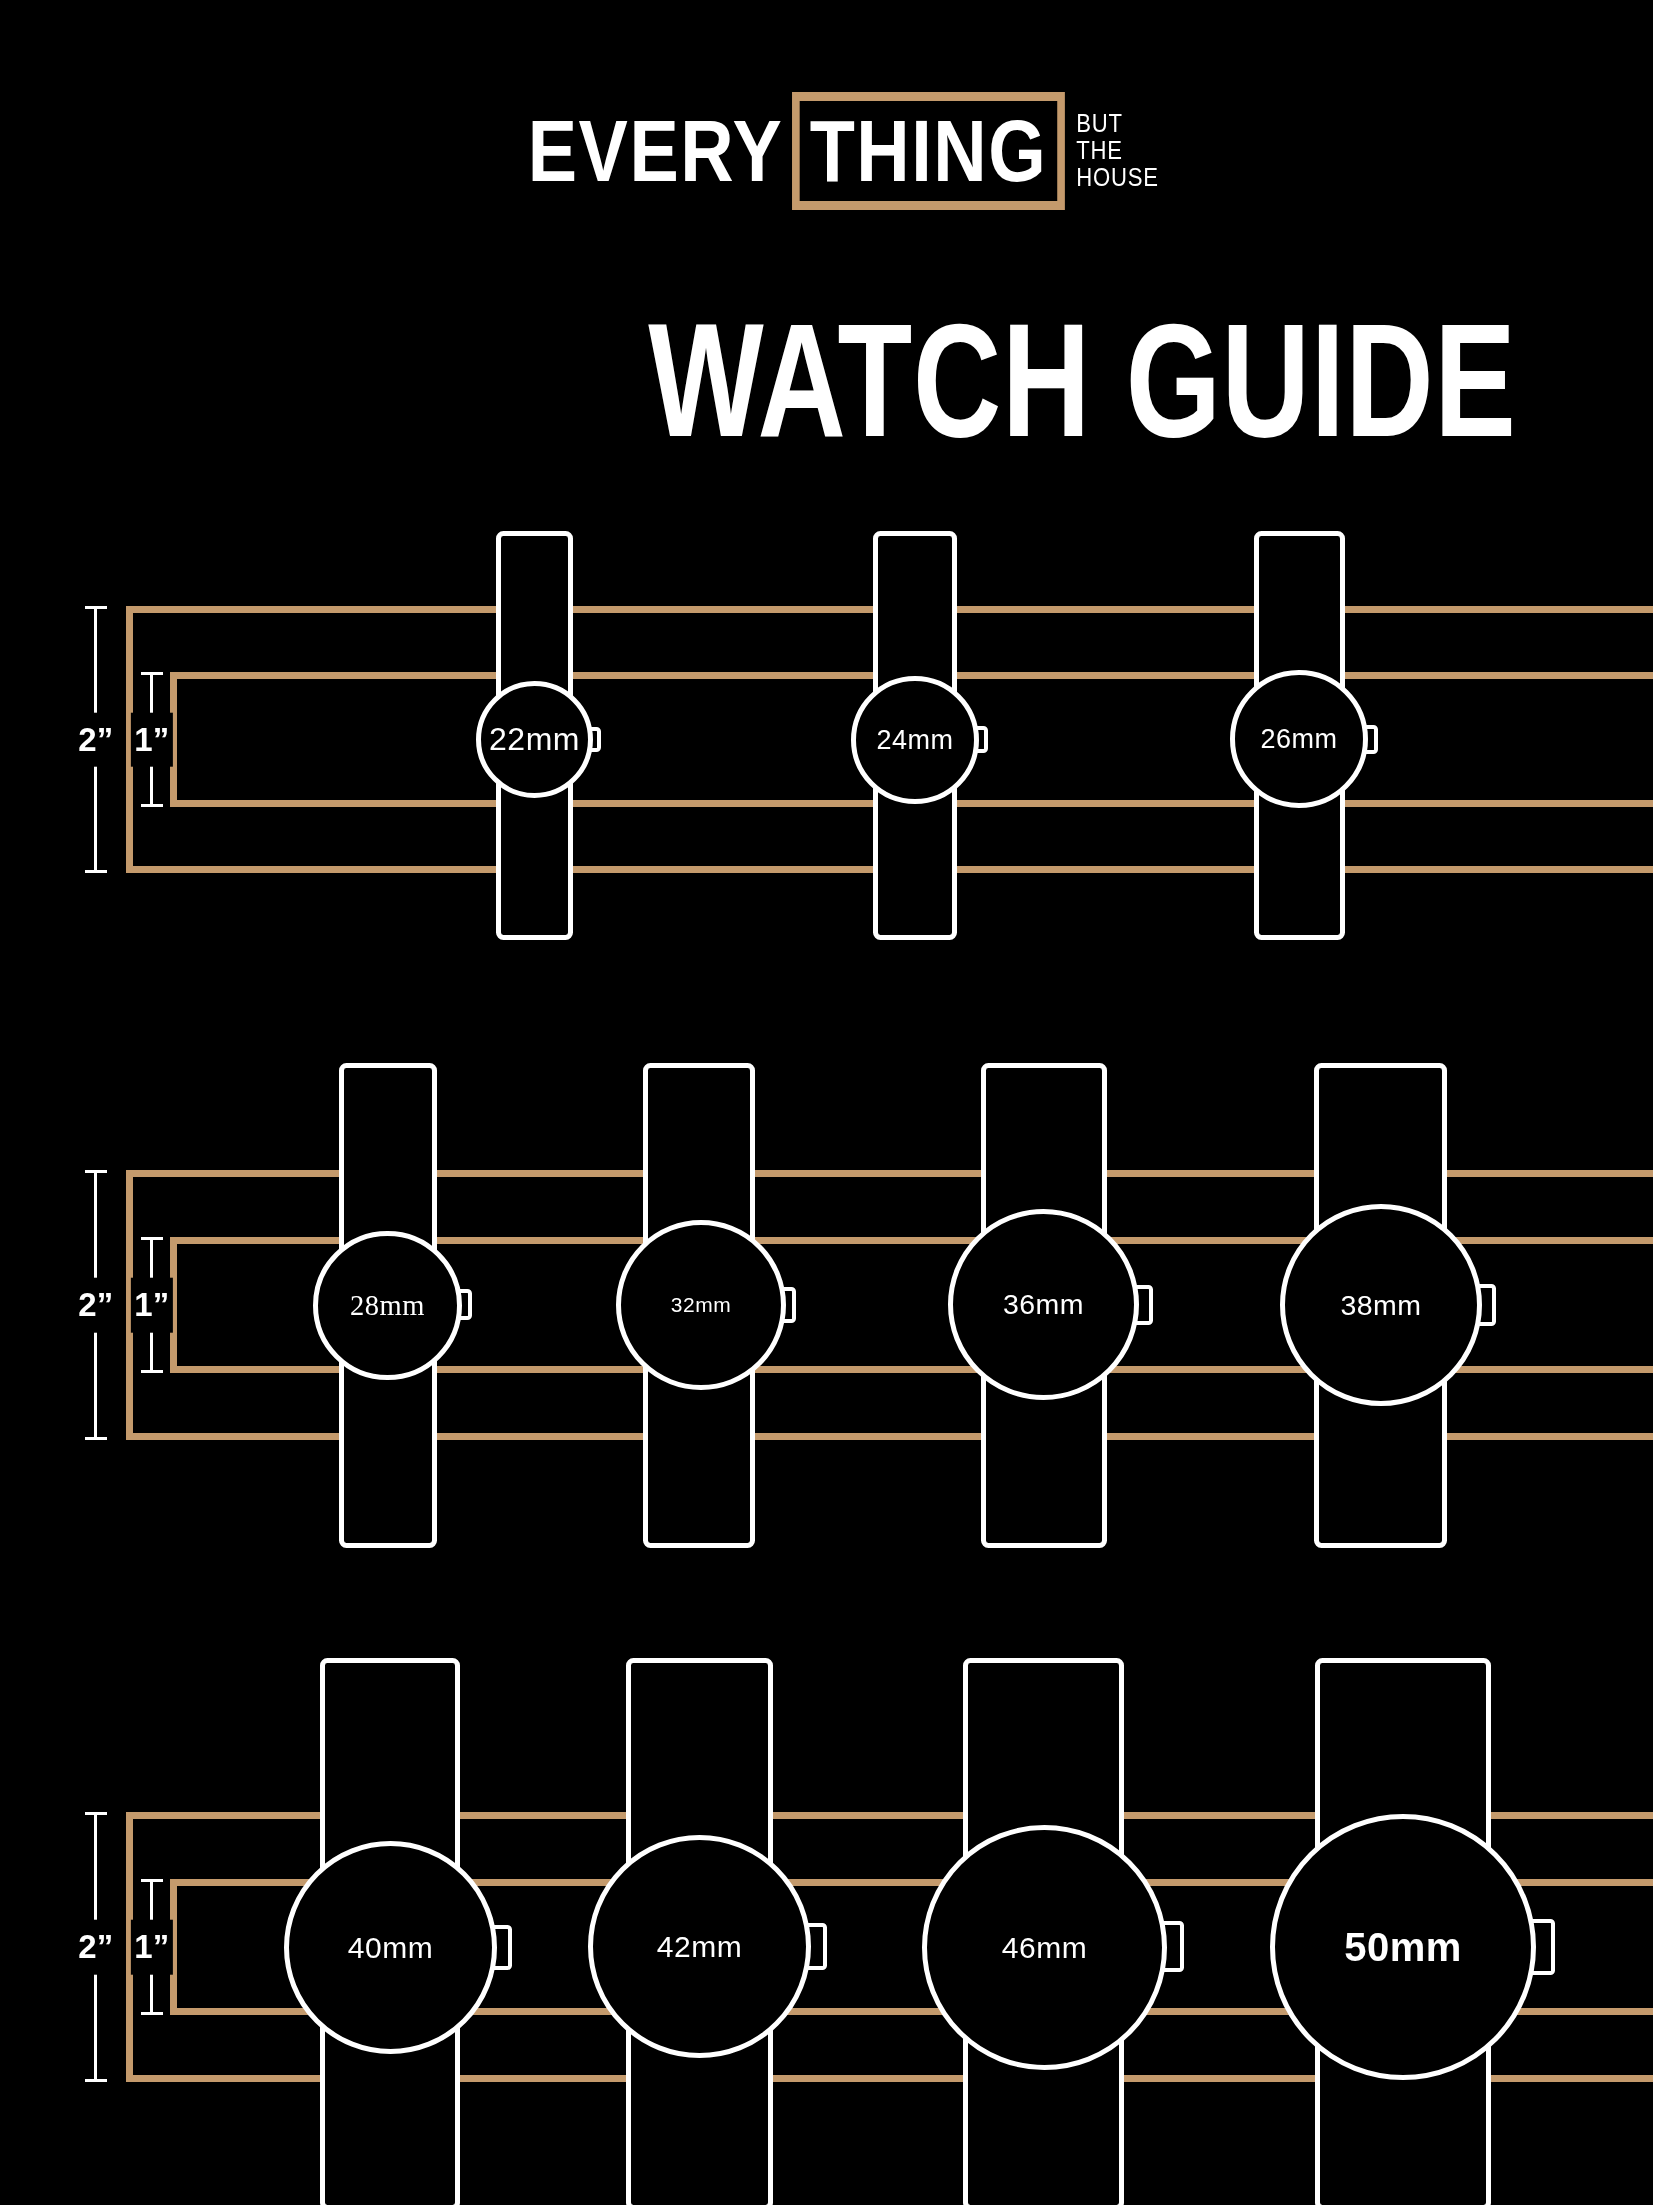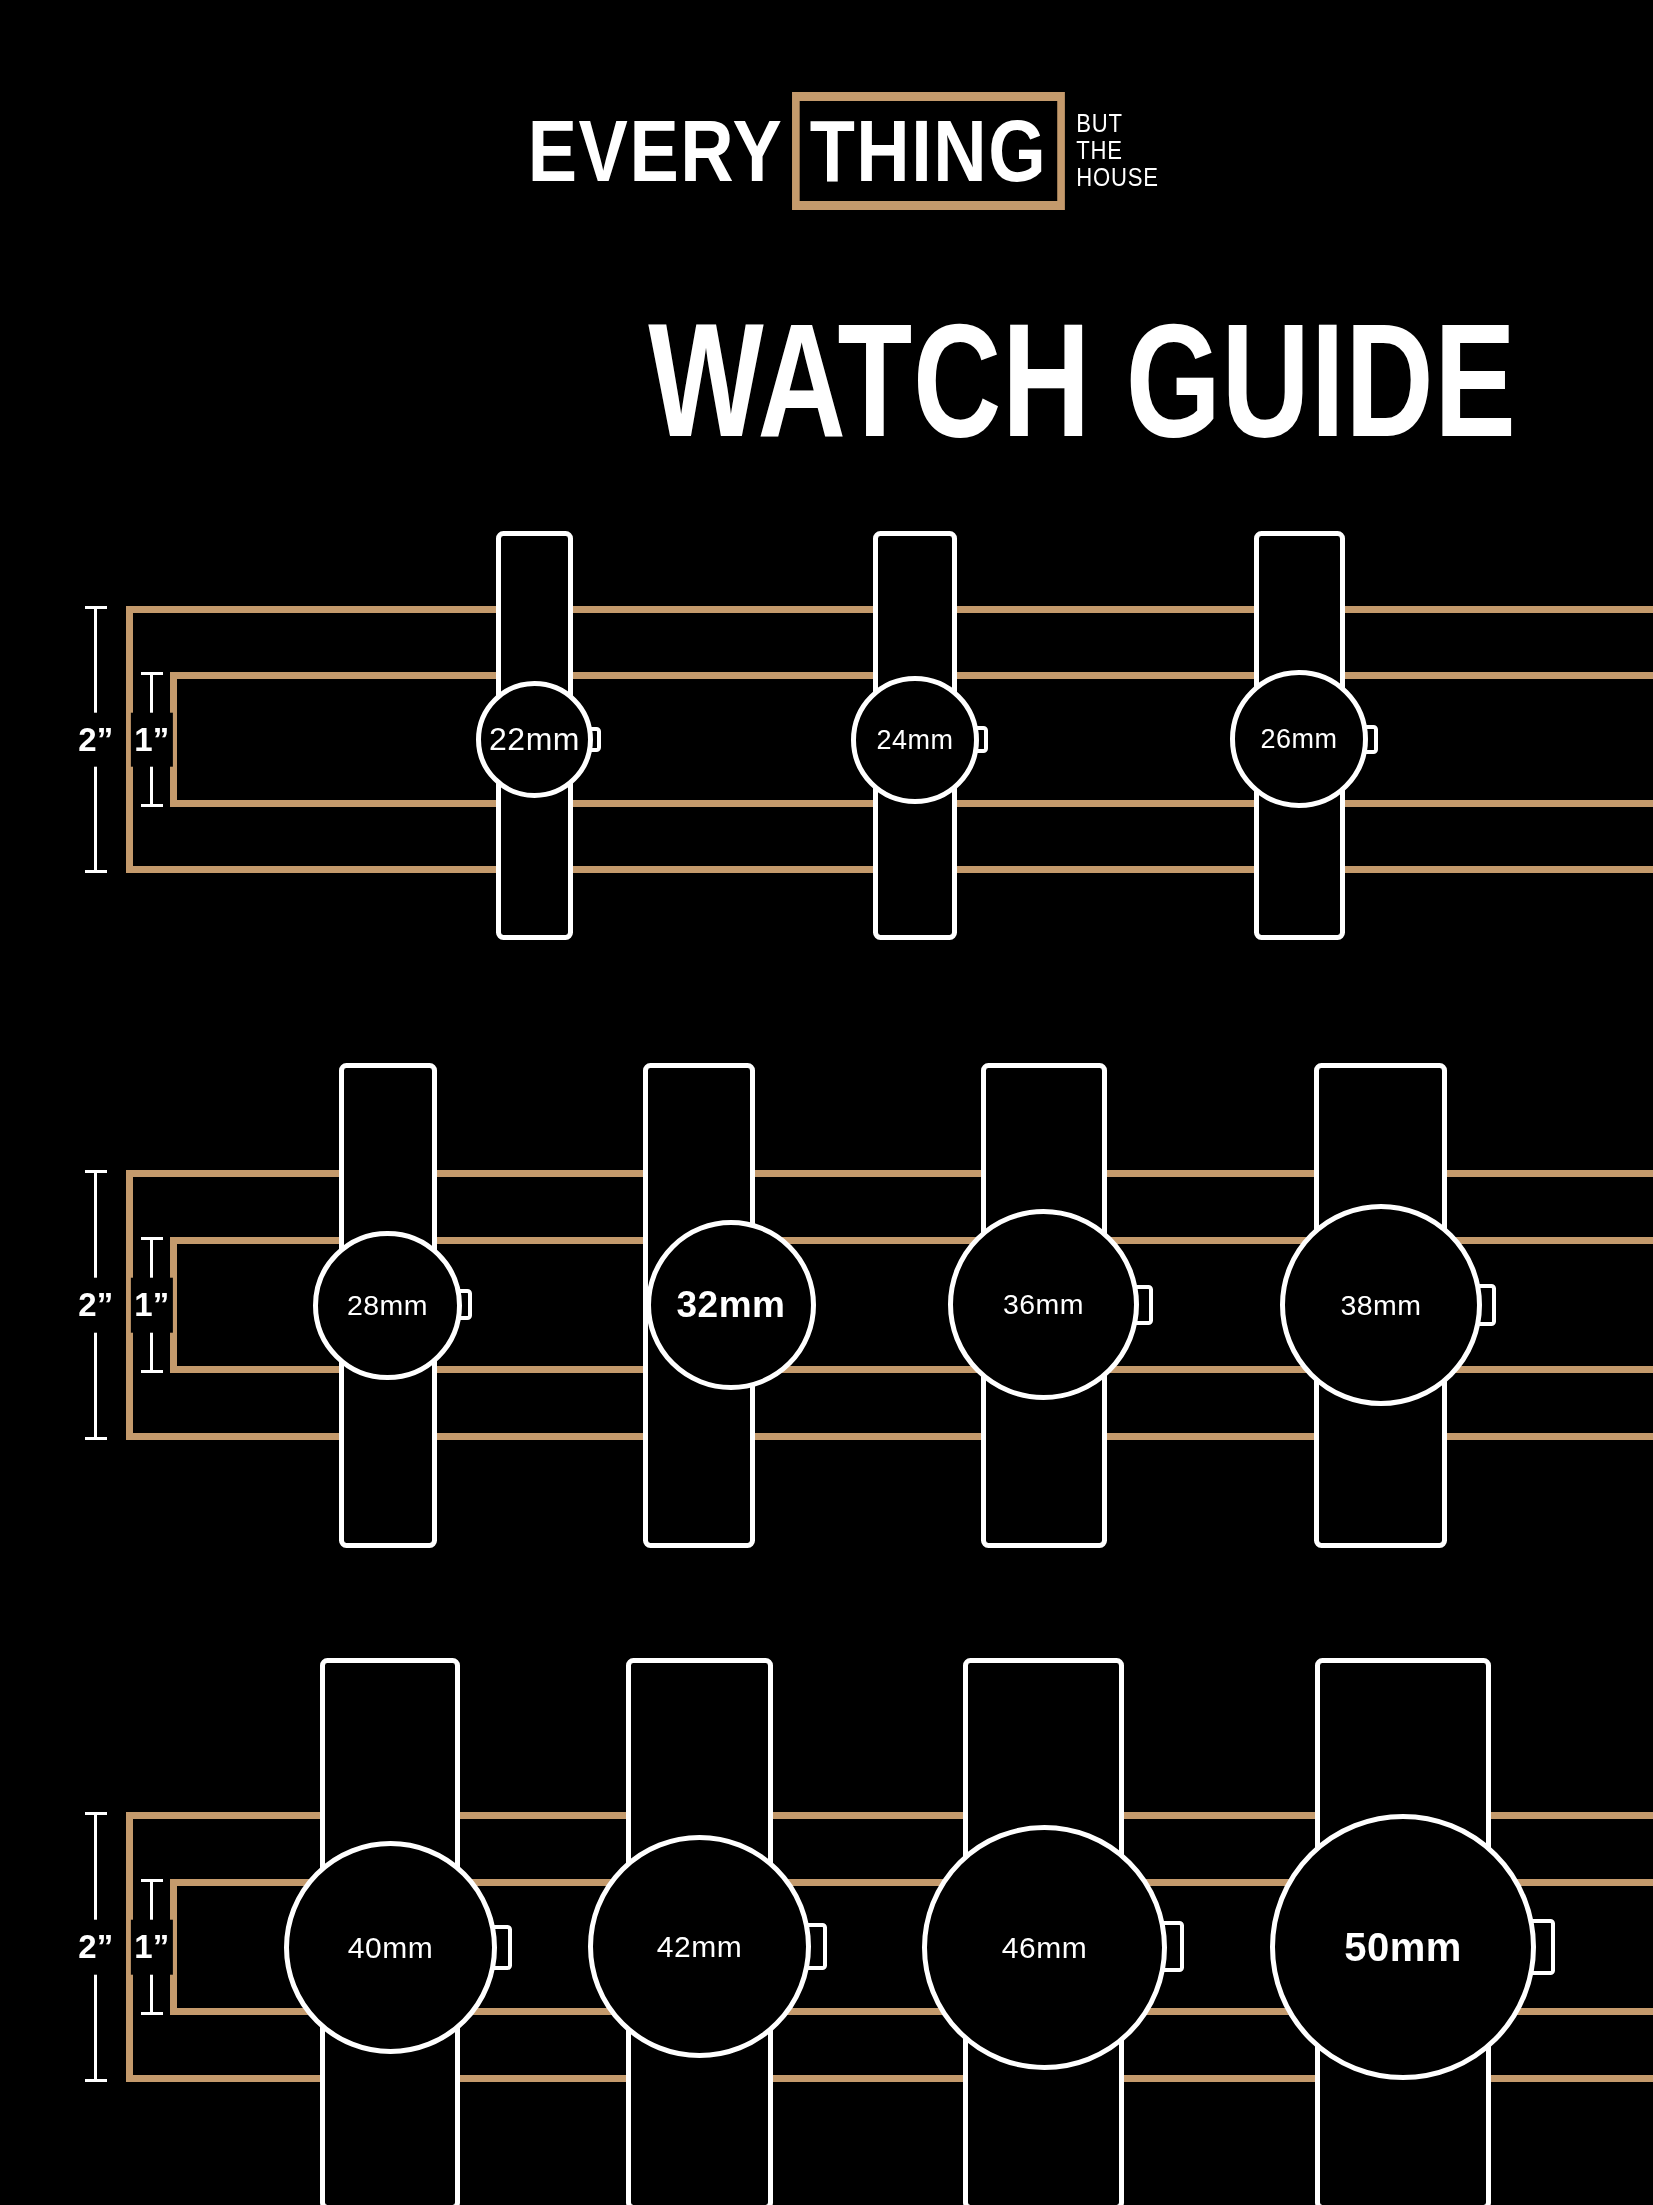--- a/index.html
+++ b/index.html
@@ -103,26 +103,26 @@
         <div class="m-label">2”</div>
       </div>
       <div class="marker" style="left: 138px; top: 1237px; height: 136px;">
         <div class="m-line"></div>
         <div class="m-tick top"></div>
         <div class="m-tick bottom"></div>
         <div class="m-label">1”</div>
       </div>
       <div class="strap" style="left: 339px; top: 1063px; width: 98px; height: 485px;"></div>
       <div class="crown" style="left: 453px; top: 1289px; width: 19.3px; height: 31px;"></div>
-      <div class="case" style="left: 313px; top: 1231px; width: 149px; height: 149px; font-size: 28.5px;">
+      <div class="case" style="left: 313px; top: 1231px; width: 149px; height: 149px; font-size: 28.5px; font-family: Liberation Serif, serif;">
         <span>28mm</span>
       </div>
       <div class="strap" style="left: 643px; top: 1063px; width: 112px; height: 485px;"></div>
       <div class="crown" style="left: 774px; top: 1287px; width: 22px; height: 36px;"></div>
-      <div class="case" style="left: 646px; top: 1220px; width: 170px; height: 170px; font-size: 37px; font-weight: bold;">
+      <div class="case" style="left: 616px; top: 1220px; width: 170px; height: 170px; font-size: 21px;">
         <span>32mm</span>
       </div>
       <div class="strap" style="left: 981px; top: 1063px; width: 126px; height: 485px;"></div>
       <div class="crown" style="left: 1128px; top: 1285px; width: 25px; height: 40px;"></div>
       <div class="case" style="left: 948px; top: 1209px; width: 191px; height: 191px; font-size: 28.5px;">
         <span>36mm</span>
       </div>
       <div class="strap" style="left: 1314px; top: 1063px; width: 133px; height: 485px;"></div>
       <div class="crown" style="left: 1470px; top: 1284px; width: 26px; height: 42px;"></div>
       <div class="case" style="left: 1280px; top: 1204px; width: 202px; height: 202px; font-size: 28.5px;">

